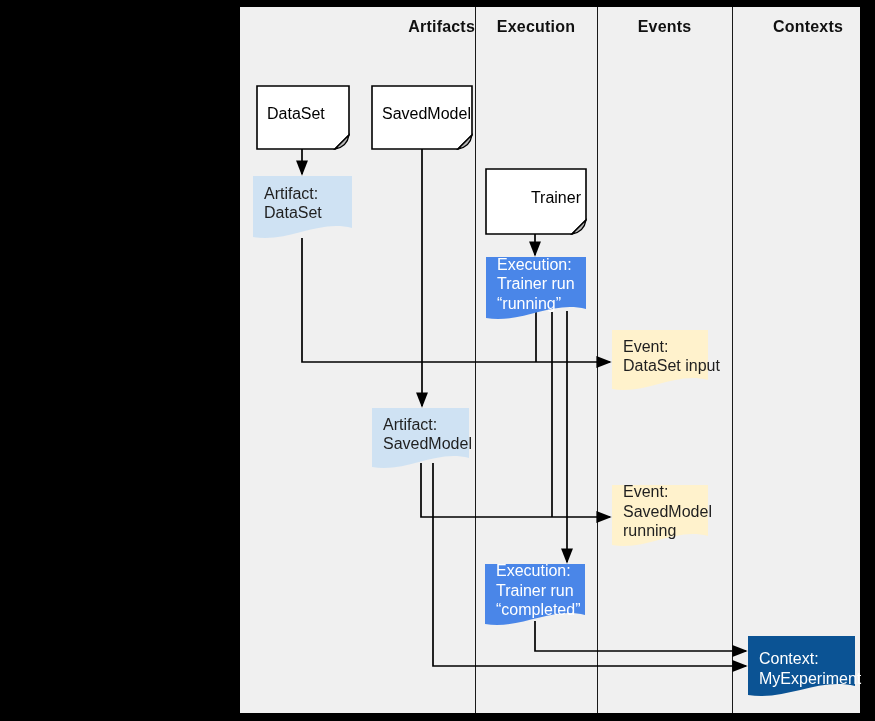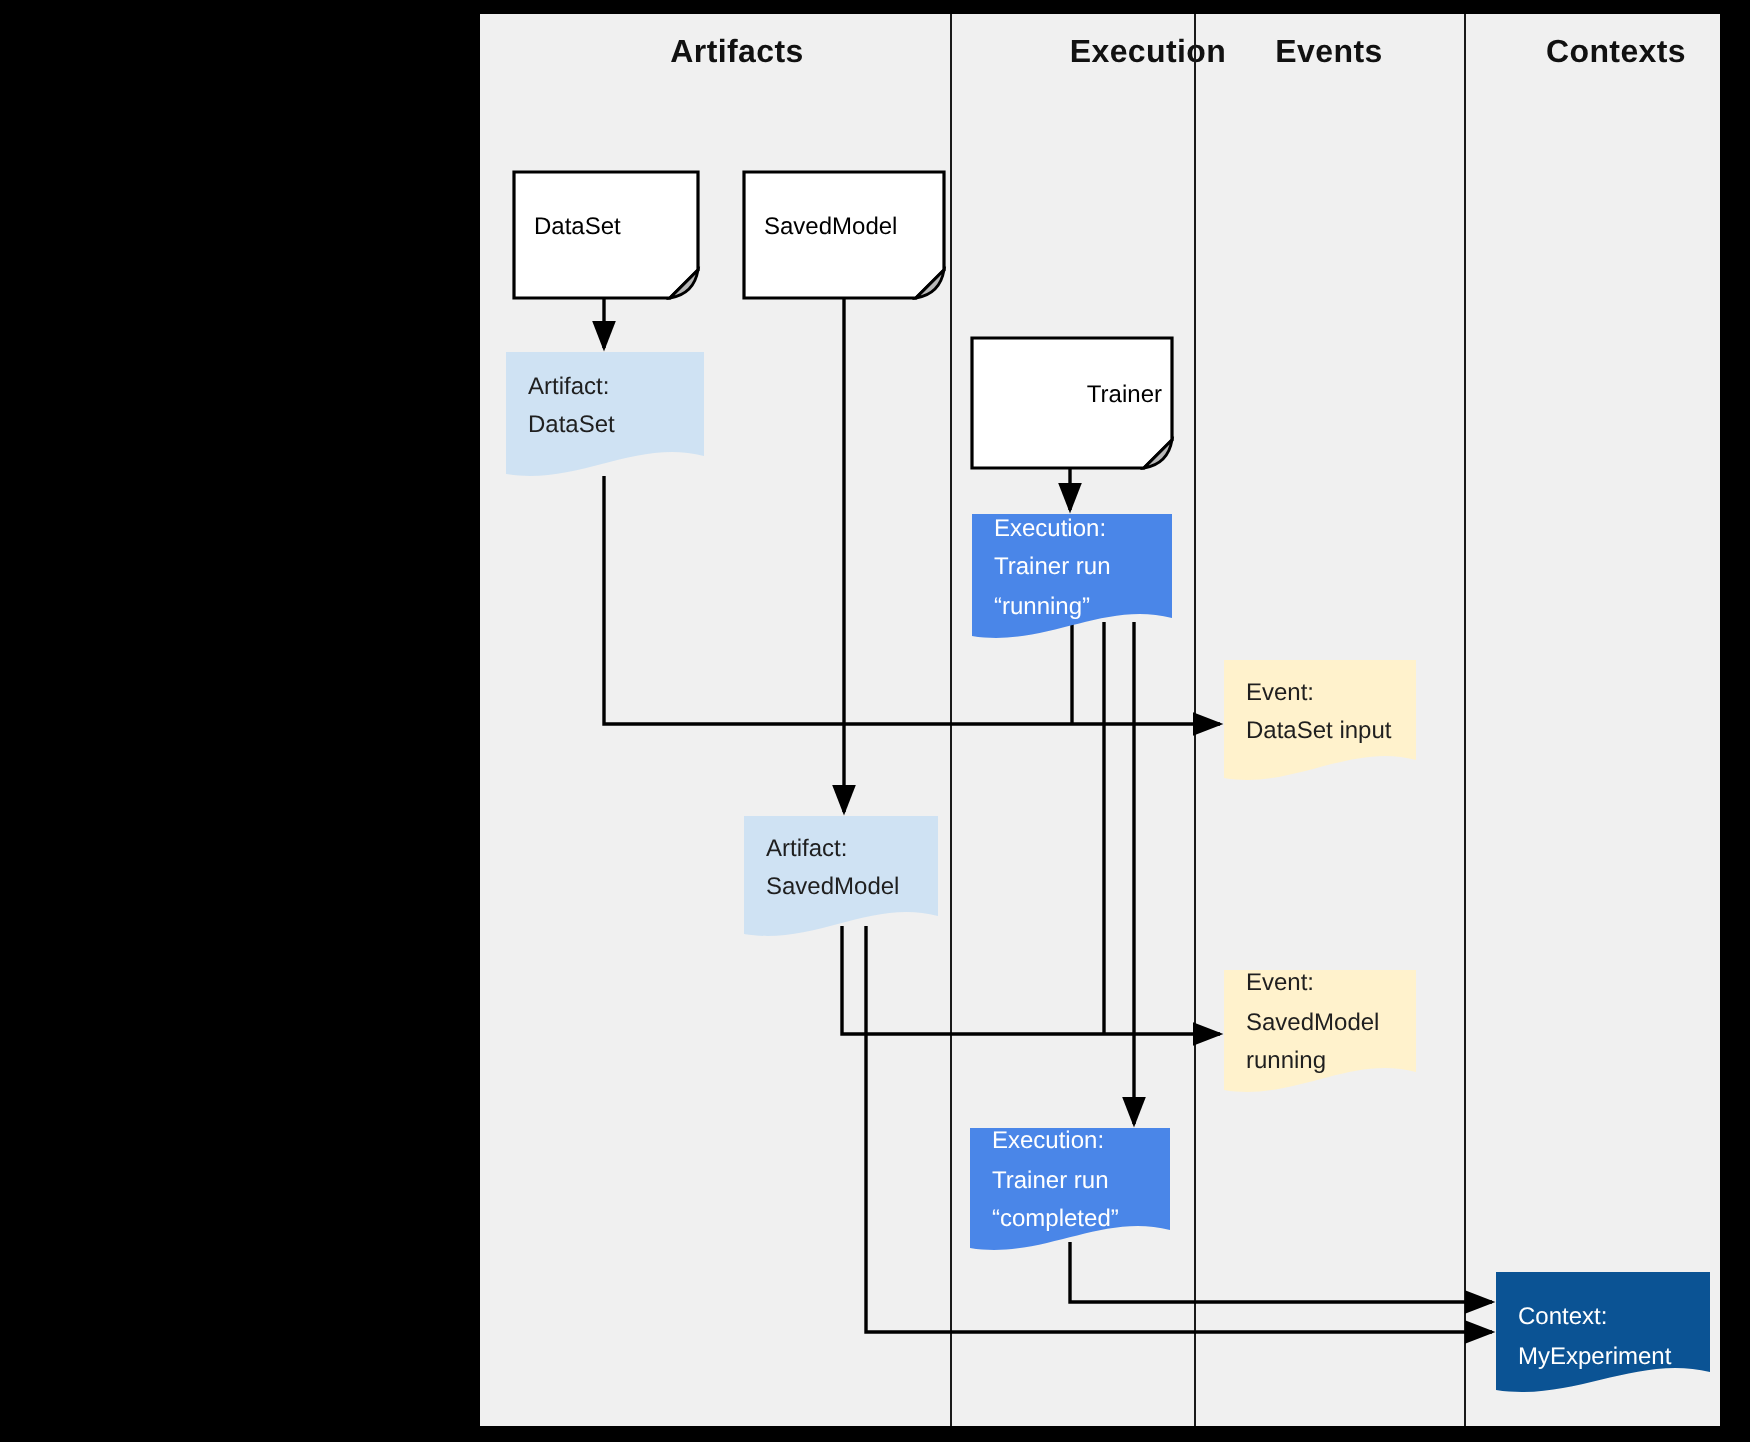--- a/index.html
+++ b/index.html
@@ -6,32 +6,32 @@
     font-family:"Liberation Sans","DejaVu Sans",sans-serif;}
   #stage{position:relative;width:875px;height:721px;background:#000;}
   #canvas{position:absolute;background:#f0f0f0;}
   .divider{position:absolute;top:0;width:1px;height:100%;background:#1a1a1a;}
   .col-header{position:absolute;top:11px;text-align:center;font-weight:bold;
     font-size:16px;color:#111;letter-spacing:0.2px;}
   .node{position:absolute;}
   .node svg{position:absolute;left:0;top:0;overflow:visible;}
   .node .txt{position:relative;display:flex;flex-direction:column;justify-content:center;
     height:100%;box-sizing:border-box;padding:0 4px 10px 11px;
-    font-size:12px;line-height:19.5px;white-space:nowrap;}
+    font-size:16px;line-height:19.5px;white-space:nowrap;}
   .node.fold .txt{padding-bottom:6px;}
   #edges{position:absolute;left:0;top:0;}
 </style>
 </head>
 <body>
 
 <div id="stage">
   <div id="canvas" style="left: 240px; top: 7px; width: 620px; height: 706px; background: rgb(240, 240, 240);">
     <div id="headers">
-        <div class="col-header" style="left: 11px; width: 235px;">Artifacts</div>
-        <div class="col-header" style="left: 235px; width: 122px; margin-left: 38px;">Execution</div>
+        <div class="col-header" style="left: 0px; width: 235px; text-align: right;">Artifacts</div>
+        <div class="col-header" style="left: 235px; width: 122px;">Execution</div>
         <div class="col-header" style="left: 357px; width: 135px;">Events</div>
         <div class="col-header" style="left: 492px; width: 152px;">Contexts</div>
       </div>
     <div id="dividers">
         <div class="divider" style="left: 235px;"></div>
         <div class="divider" style="left: 357px;"></div>
         <div class="divider" style="left: 492px;"></div>
       </div>
     <svg id="edges" width="620" height="706">
         <defs>

